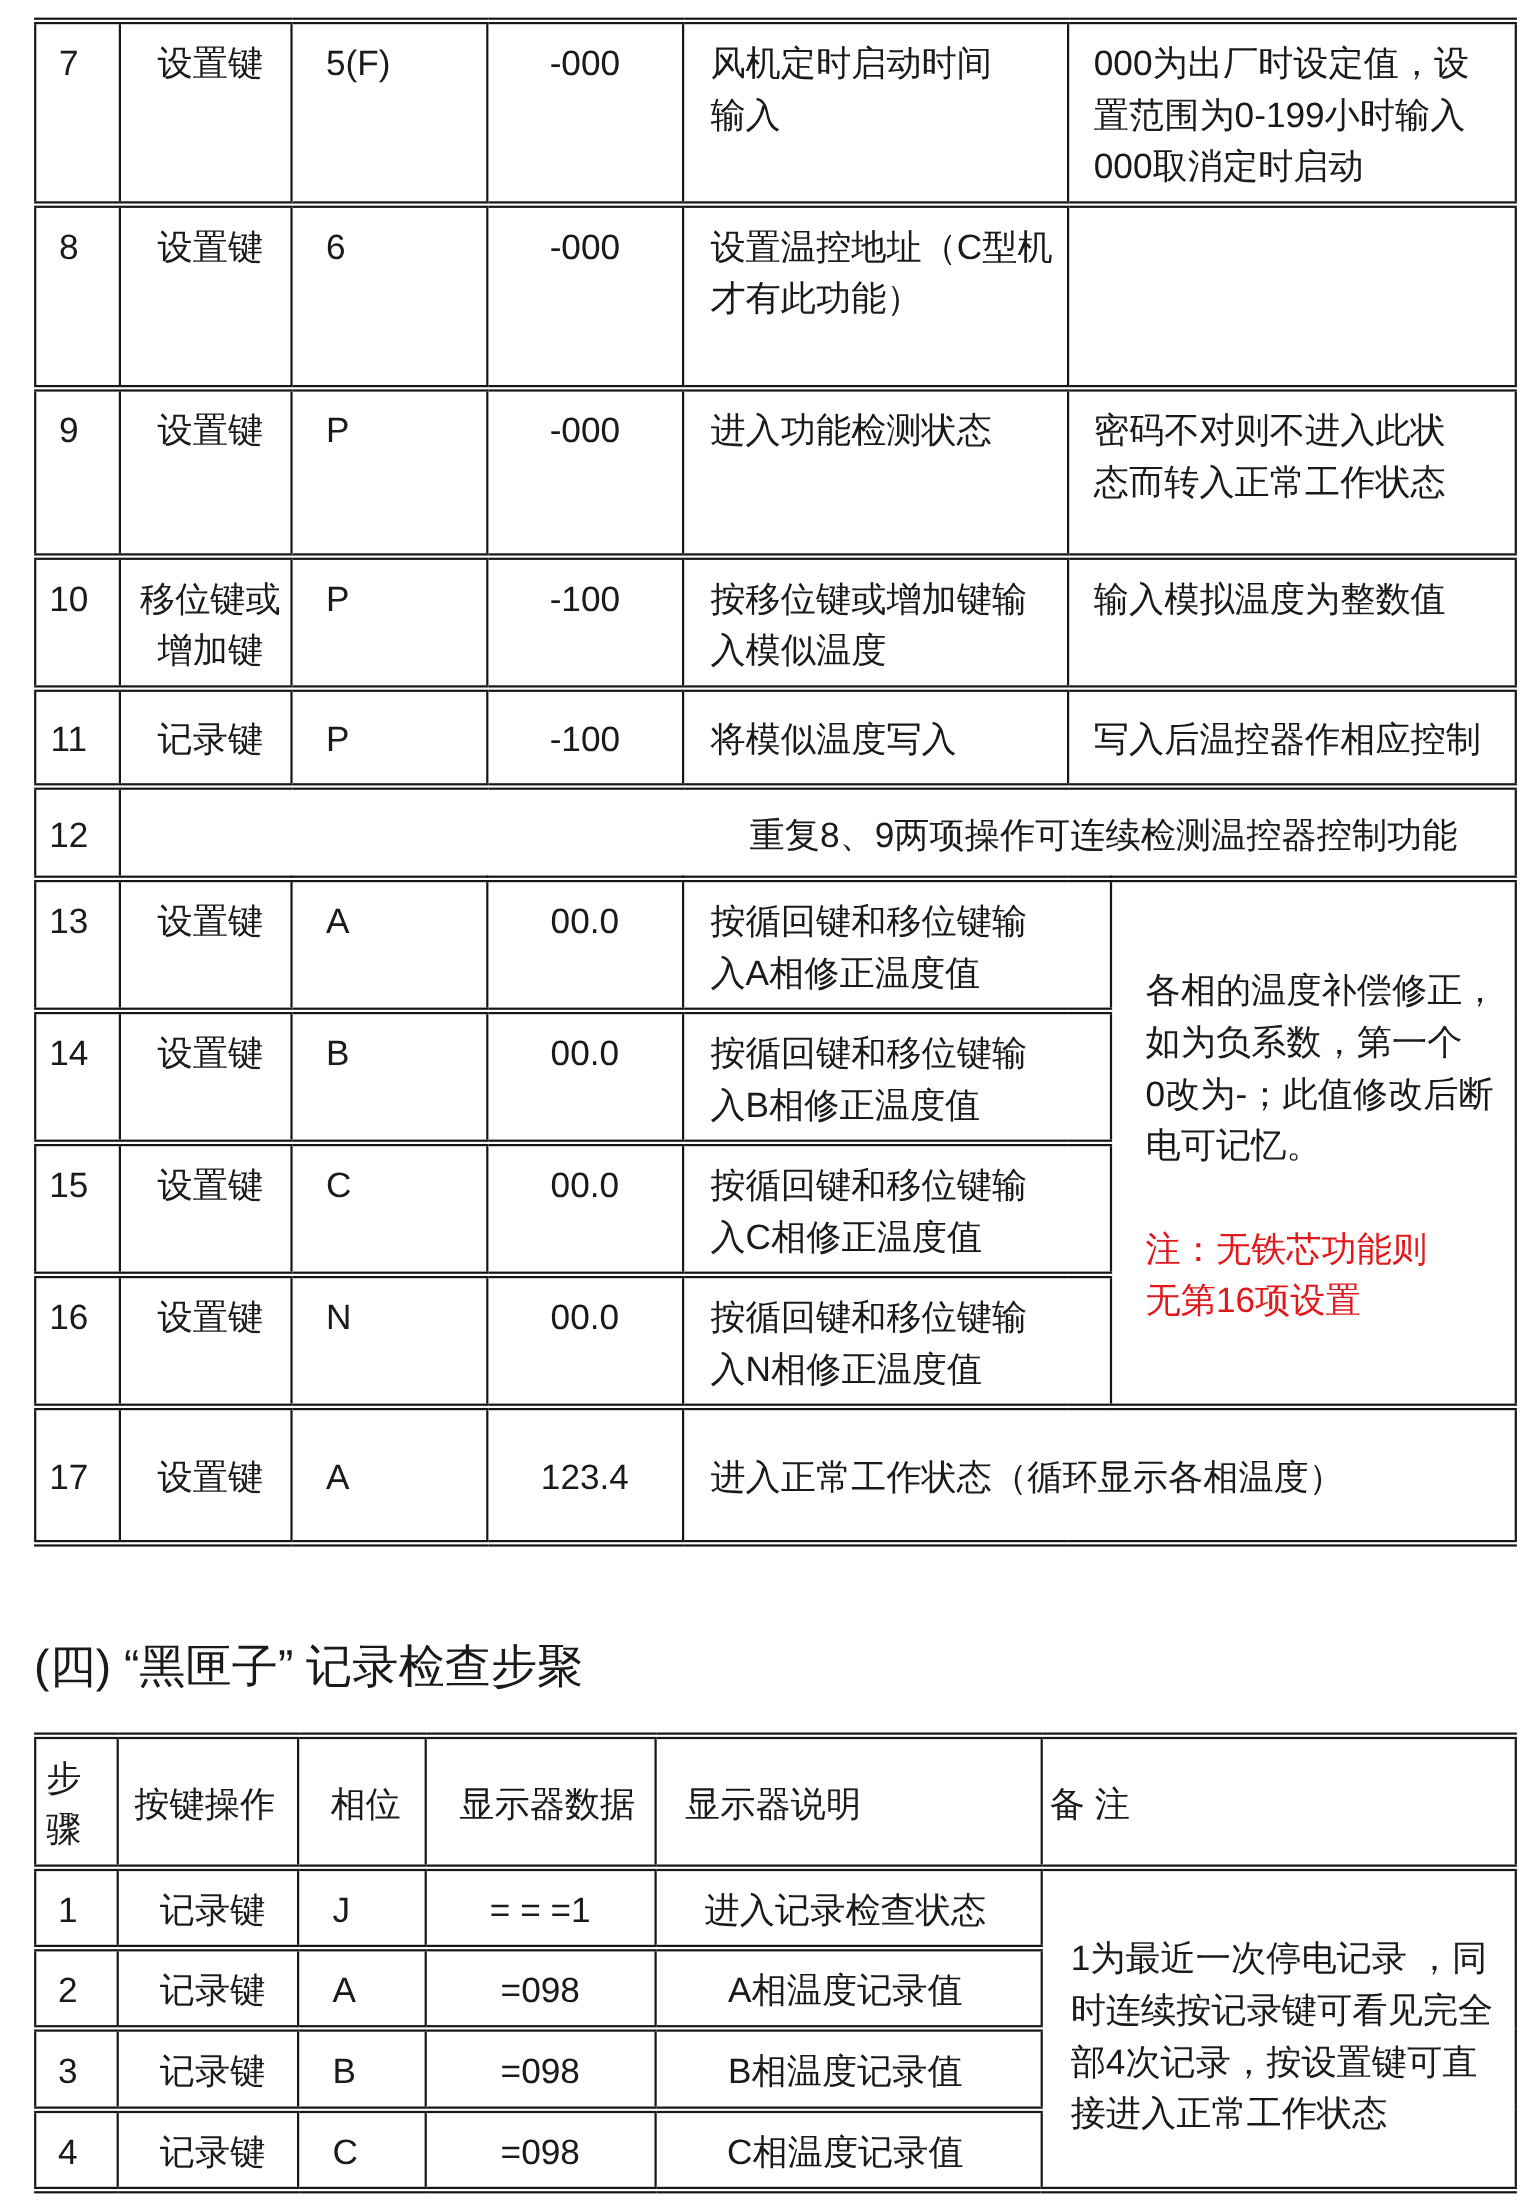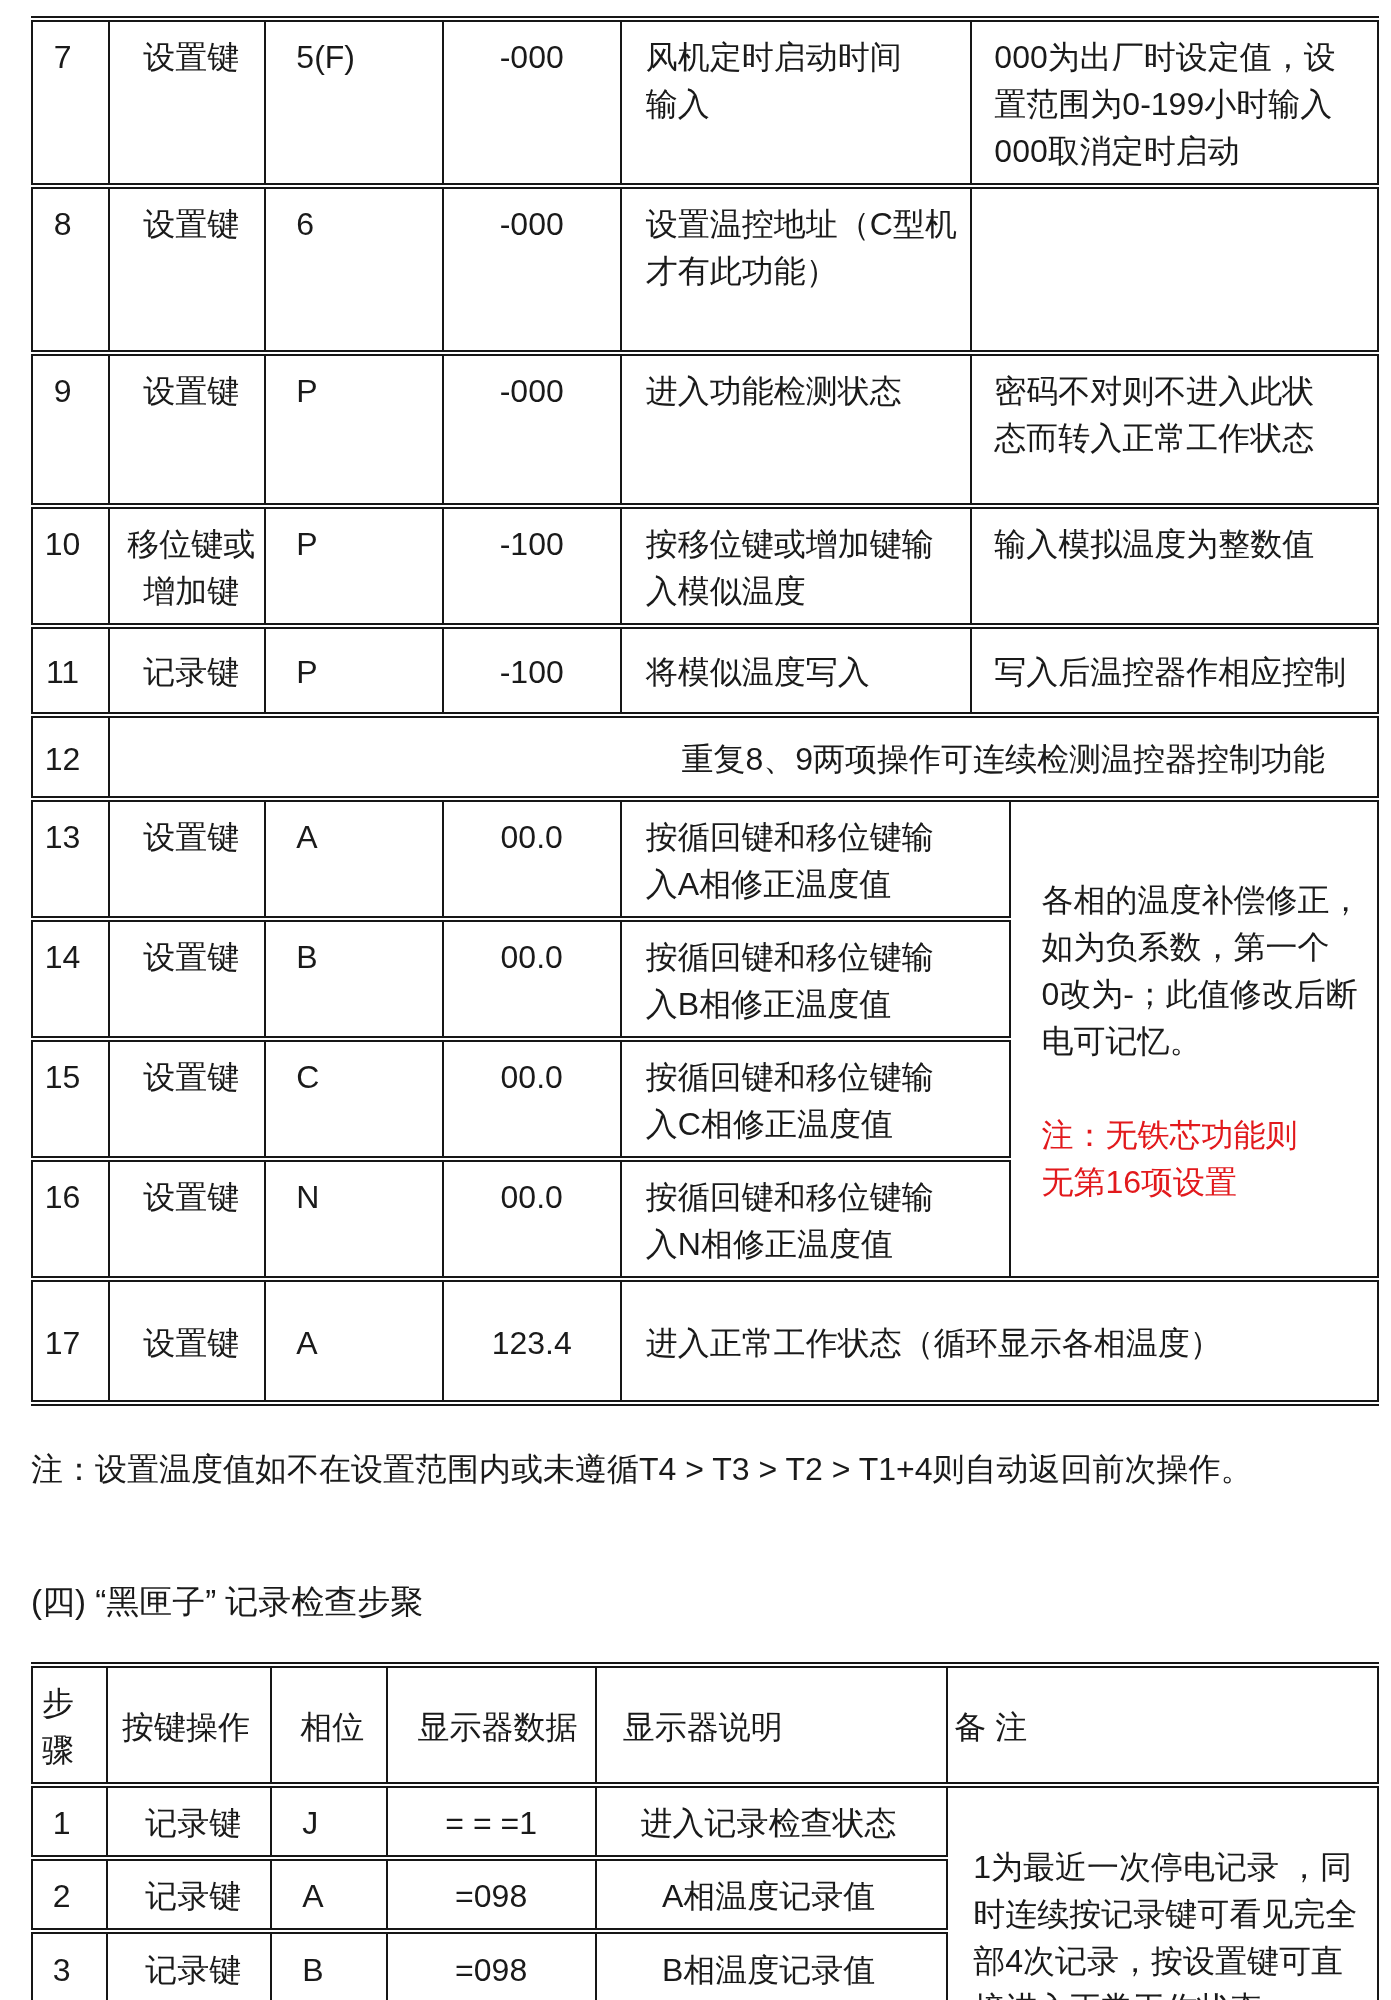--- a/index.html
+++ b/index.html
@@ -48,21 +48,21 @@
   .th-step{padding-left:9px;}
   .th-key{padding-left:14px;}
   .th-phase{padding-left:28px;}
   .th-disp{padding-left:30px;}
   .th-desc{padding-left:26px;}
   .th-remark{}
   .t2 .c-desc2{text-align:center;padding-left:0;}
   .c-remark2{vertical-align:top;padding-top:20px;padding-left:25px;padding-right:2px;}
   
   .footnote{margin:40px 0 0 31px;width:1348px;}
-  .heading{margin:85px 0 0 31px;width:1348px;font-size:33px;}
+  .heading{margin:85px 0 0 31px;width:1348px;font-size:42px;}
 </style>
 </head>
 <body>
 
 <div class="page">
 
   <table class="t1">
     <colgroup>
       <col style="width:77px">
         <col style="width:156px">
@@ -167,21 +167,20 @@
       <tr style="height:124px" class="vmid">
         <td class="c-step">17</td>
         <td class="c-key">设置键</td>
         <td class="c-phase">A</td>
         <td class="c-disp">123.4</td>
         <td class="c-desc" colspan="3">进入正常工作状态（循环显示各相温度）</td>
       </tr>
     </tbody>
   </table>
 
-  <div class="footnote">注：设置温度值如不在设置范围内或未遵循T4 &gt; T3 &gt; T2 &gt; T1+4则自动返回前次操作。</div>
 
   <div class="heading">(四) “黑匣子” 记录检查步聚</div>
 
   <table class="t2">
     <colgroup>
       <col style="width:75px">
         <col style="width:164px">
         <col style="width:115px">
       <col style="width:209px">
         <col style="width:351px">

